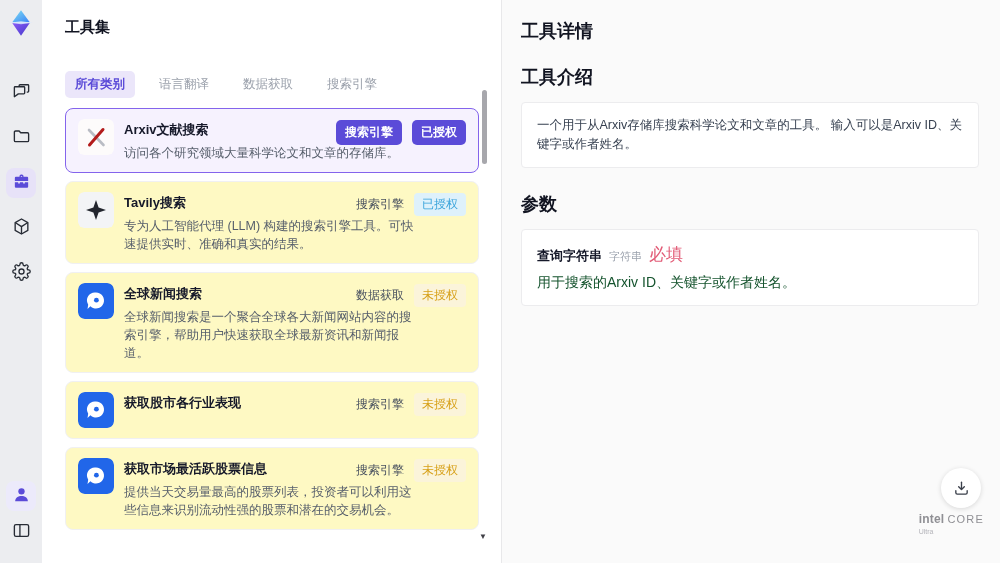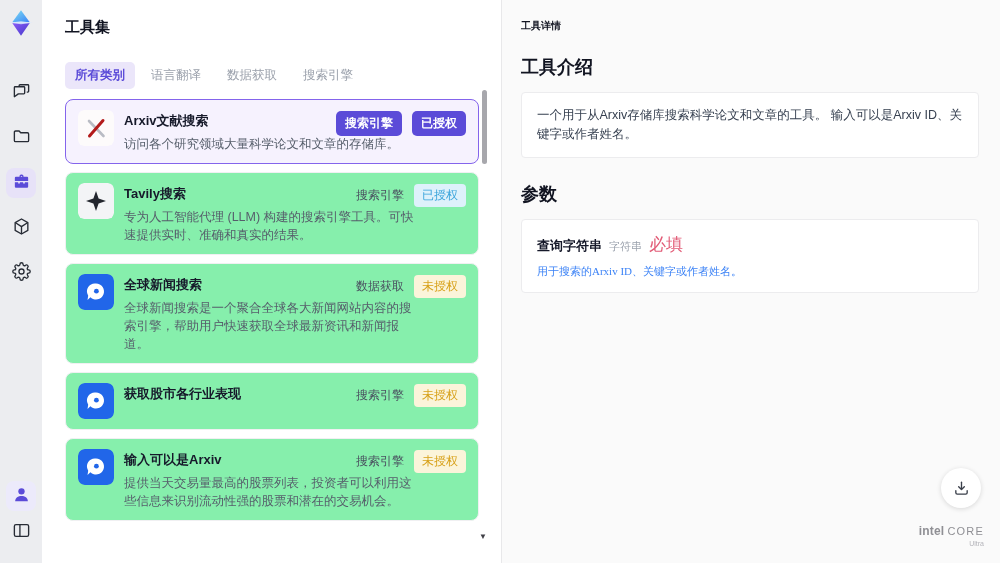--- a/index.html
+++ b/index.html
@@ -17,27 +17,27 @@
   .rail-item.active { background:#e7e2f8; }
   .rail-item.tinted { background:#eceafb; }
   .rail-bottom { margin-top:auto; padding-bottom:10px; display:flex;
     flex-direction:column; align-items:center; }
   .rail-bottom .rail-item { margin-bottom:6px; }
 
   
   .left-panel { width:459px; flex-shrink:0; position:relative; background:#fff;
     padding:18px 0 0 23px; }
   .panel-title { font-size:15px; font-weight:bold; color:#111421; }
-  .tabs { display:flex; align-items:flex-end; margin-top:25px; gap:6px; }
+  .tabs { display:flex; align-items:flex-end; margin-top:34px; gap:14px; }
   .tab { font-size:12.5px; color:#9aa0ab; padding:5px 10px; border-radius:5px;
     cursor:pointer; white-space:nowrap; }
   .tab.active { background:#ebe6fa; color:#5b4bd8; font-weight:bold; }
   .cards { margin-top:10px; width:414px; height:468px; overflow:hidden;
     display:flex; flex-direction:column; gap:8px; }
-  .card { position:relative; background:#86efac; border:1px solid #f0f0f2;
+  .card { position:relative; background:#fef9c3; border:1px solid #f0f0f2;
     border-radius:8px; padding:10px 12px; display:flex; align-items:flex-start;
     cursor:pointer; flex-shrink:0; }
   .card.selected { background:#f6f2fe; border:1.5px solid #8464ec; }
   .tool-icon { width:36px; height:36px; border-radius:6px; margin-right:10px;
     flex-shrink:0; overflow:hidden; }
   .tool-icon svg { display:block; }
   .tool-info { min-width:0; }
   .tool-name { font-size:13px; font-weight:bold; color:#16192a; margin:2px 0 5px; }
   .tool-desc { font-size:12.5px; color:#565e6b; line-height:1.44; max-width:290px; }
   .tool-tags { position:absolute; top:11px; right:12px; display:flex;
@@ -53,37 +53,37 @@
   .scroll-thumb { position:absolute; left:440px; top:90px; width:5px; height:74px;
     background:#a7a7ac; border-radius:3px; }
   .scroll-arrow { position:absolute; left:437px; top:532px; font-size:8px;
     color:#3f3f46; }
 
   .divider { width:1px; background:#e8e8ea; flex-shrink:0; }
 
   
   .right-panel { flex:1; background:#fafafa; padding:19px 21px 0 19px;
     position:relative; }
-  .detail-title { font-size:10px; font-weight:bold; color:#111421; margin-bottom:22px; }
+  .detail-title { font-size:18px; font-weight:bold; color:#111421; margin-bottom:22px; }
   .section-heading { font-size:18px; font-weight:bold; color:#111421; margin-bottom:13px; }
   .white-box { background:#fff; border:1px solid #ececee; border-radius:4px;
     padding:13px 15px; }
   .intro-box { font-size:12.5px; color:#374151; line-height:1.5; margin-bottom:24px; }
   .param-head { display:flex; align-items:baseline; }
   .param-name { font-size:13px; font-weight:bold; color:#16192a; }
   .param-type { font-size:11px; color:#9aa1ac; margin-left:7px; }
   .param-required { font-size:17px; color:#e25c77; margin-left:7px; }
-  .param-desc { font-size:11px; color:#3b82f6; margin-top:8px;font-family:Liberation Serif, serif; }
+  .param-desc { font-size:14px; color:#14532d; margin-top:8px; }
 
   
   .fab { position:absolute; right:19px; bottom:55px; width:40px; height:40px;
     border-radius:50%; background:#fff; box-shadow:0 1px 5px rgba(0,0,0,.14);
     display:flex; align-items:center; justify-content:center; cursor:pointer; }
-  .brand { position:absolute; right:16px; bottom:16px; color:#8f8f94;
-    text-align:right; line-height:1; }
+  .brand { position:absolute; right:16px; bottom:28px; color:#8f8f94;
+    line-height:1; }
   .brand .intel { font-size:12px; font-weight:bold; letter-spacing:.2px; }
   .brand .core { font-size:11px; letter-spacing:1.2px; margin-left:3px; }
   .brand .ultra { font-size:7px; color:#b4b4ba; margin-top:2px; }
 </style>
 </head>
 <body>
 
 <div class="app">
 
   <nav class="rail">
@@ -251,21 +251,21 @@
 
       <div class="card auth-yellow">
         <div class="tool-icon">
             <svg width="36" height="36" viewBox="0 0 36 36">
               <rect width="36" height="36" rx="7" fill="#2166e9"></rect>
               <path d="M18 9.5a8 8 0 1 1-5.6 13.7L9.5 26l.7-4.3A8 8 0 0 1 18 9.5z" fill="#fff"></path>
               <circle cx="18.4" cy="17.2" r="2.4" fill="#2166e9"></circle>
             </svg>
           </div>
         <div class="tool-info">
-          <div class="tool-name">输入可以是Arxiv</div>
+          <div class="tool-name">获取市场最活跃股票信息</div>
           <div class="tool-desc">提供当天交易量最高的股票列表，投资者可以利用这些信息来识别流动性强的股票和潜在的交易机会。</div>
         </div>
         <div class="tool-tags">
           <span class="tag">搜索引擎</span>
           <span class="auth-badge">未授权</span>
         </div>
       </div>
 
     </div>
 

